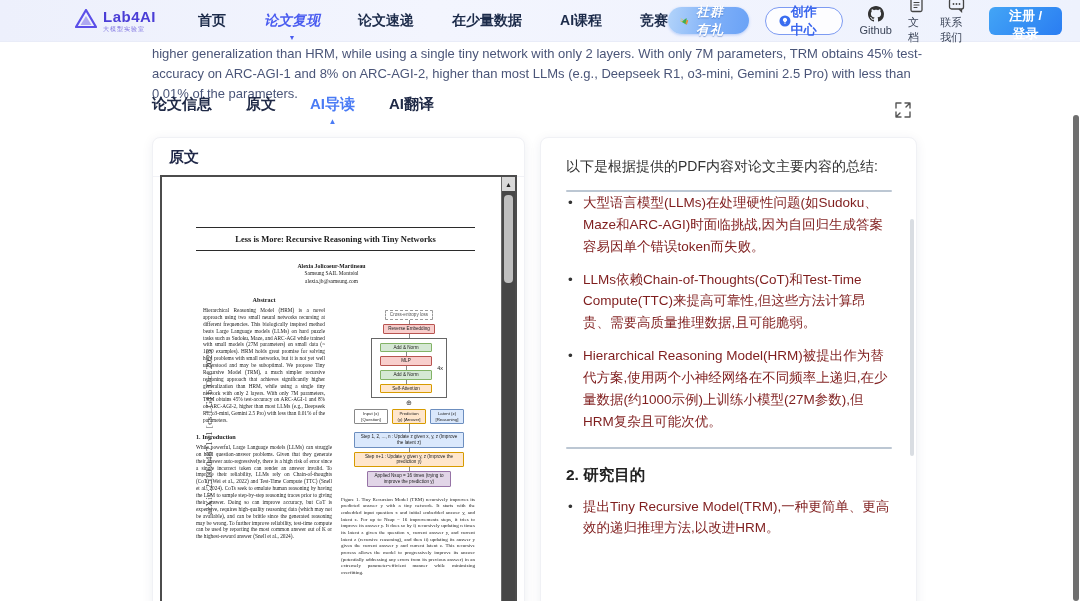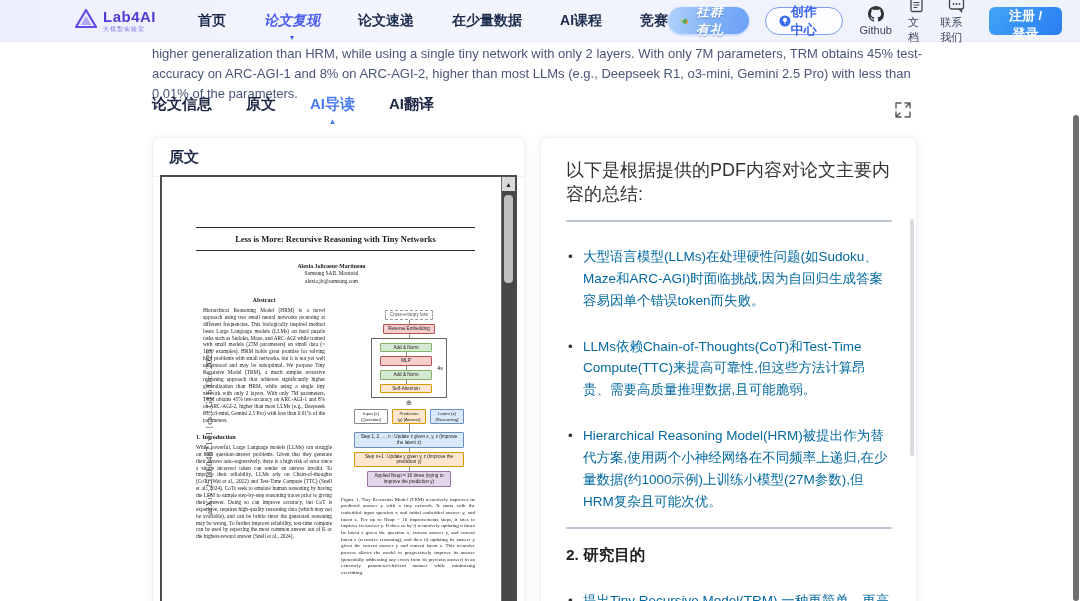--- a/index.html
+++ b/index.html
@@ -101,26 +101,26 @@
   .transformer .fbox { width:52px; white-space:normal; }
   .t-repeat { position:absolute; right:3px; top:45%; font-size:5.5px; color:#222; }
   .plus-circle { font-size:7px; color:#333; line-height:1; margin:1px 0; }
   .f-row { display:flex; gap:4px; align-items:stretch; margin-top:2px; }
   .f-row .fbox { white-space:normal; width:34px; font-size:4.3px; }
   .fig-caption { font-size:5px; line-height:1.34; text-align:justify; margin-top:10px;
     font-family:"Liberation Serif","DejaVu Serif",serif; color:#222; padding-right:2px; }
 
   
   .reader-body { padding:20px 24px 0 25px; color:#2d2d2d; }
-  .reader-intro { font-size:18px; color:#333; margin-bottom:14px; }
+  .reader-intro { font-size:14px; color:#333; margin-bottom:14px; }
   .reader-divider { height:2px; background:#bcc7d3; border-radius:1px; margin:14px 0 0; }
   .reader-section h3 { font-size:15.5px; color:#222; margin:16px 0 10px; font-weight:bold; }
   .reader-section ul { list-style:none; }
-  .reader-section li { position:relative; font-size:13.5px; line-height:1.62; color:#0369a1;
-    padding-left:17px; margin-bottom:11px;margin-top:24px; }
+  .reader-section li { position:relative; font-size:13.5px; line-height:1.62; color:#7f1d1d;
+    padding-left:17px; margin-bottom:11px; }
   .reader-section li::before { content:"•"; position:absolute; left:2px; top:0; color:#333; }
   .reader-scrollbar { position:absolute; right:2px; top:81px; width:4px; height:237px;
     background:#d9dde2; border-radius:2px; cursor:pointer; }
 
   .window-scrollbar { position:absolute; right:1px; top:115px; width:6px; height:486px;
     background:#6f6f6f; border-radius:3px; cursor:pointer; z-index:9; }
 </style>
 </head>
 <body>
 

